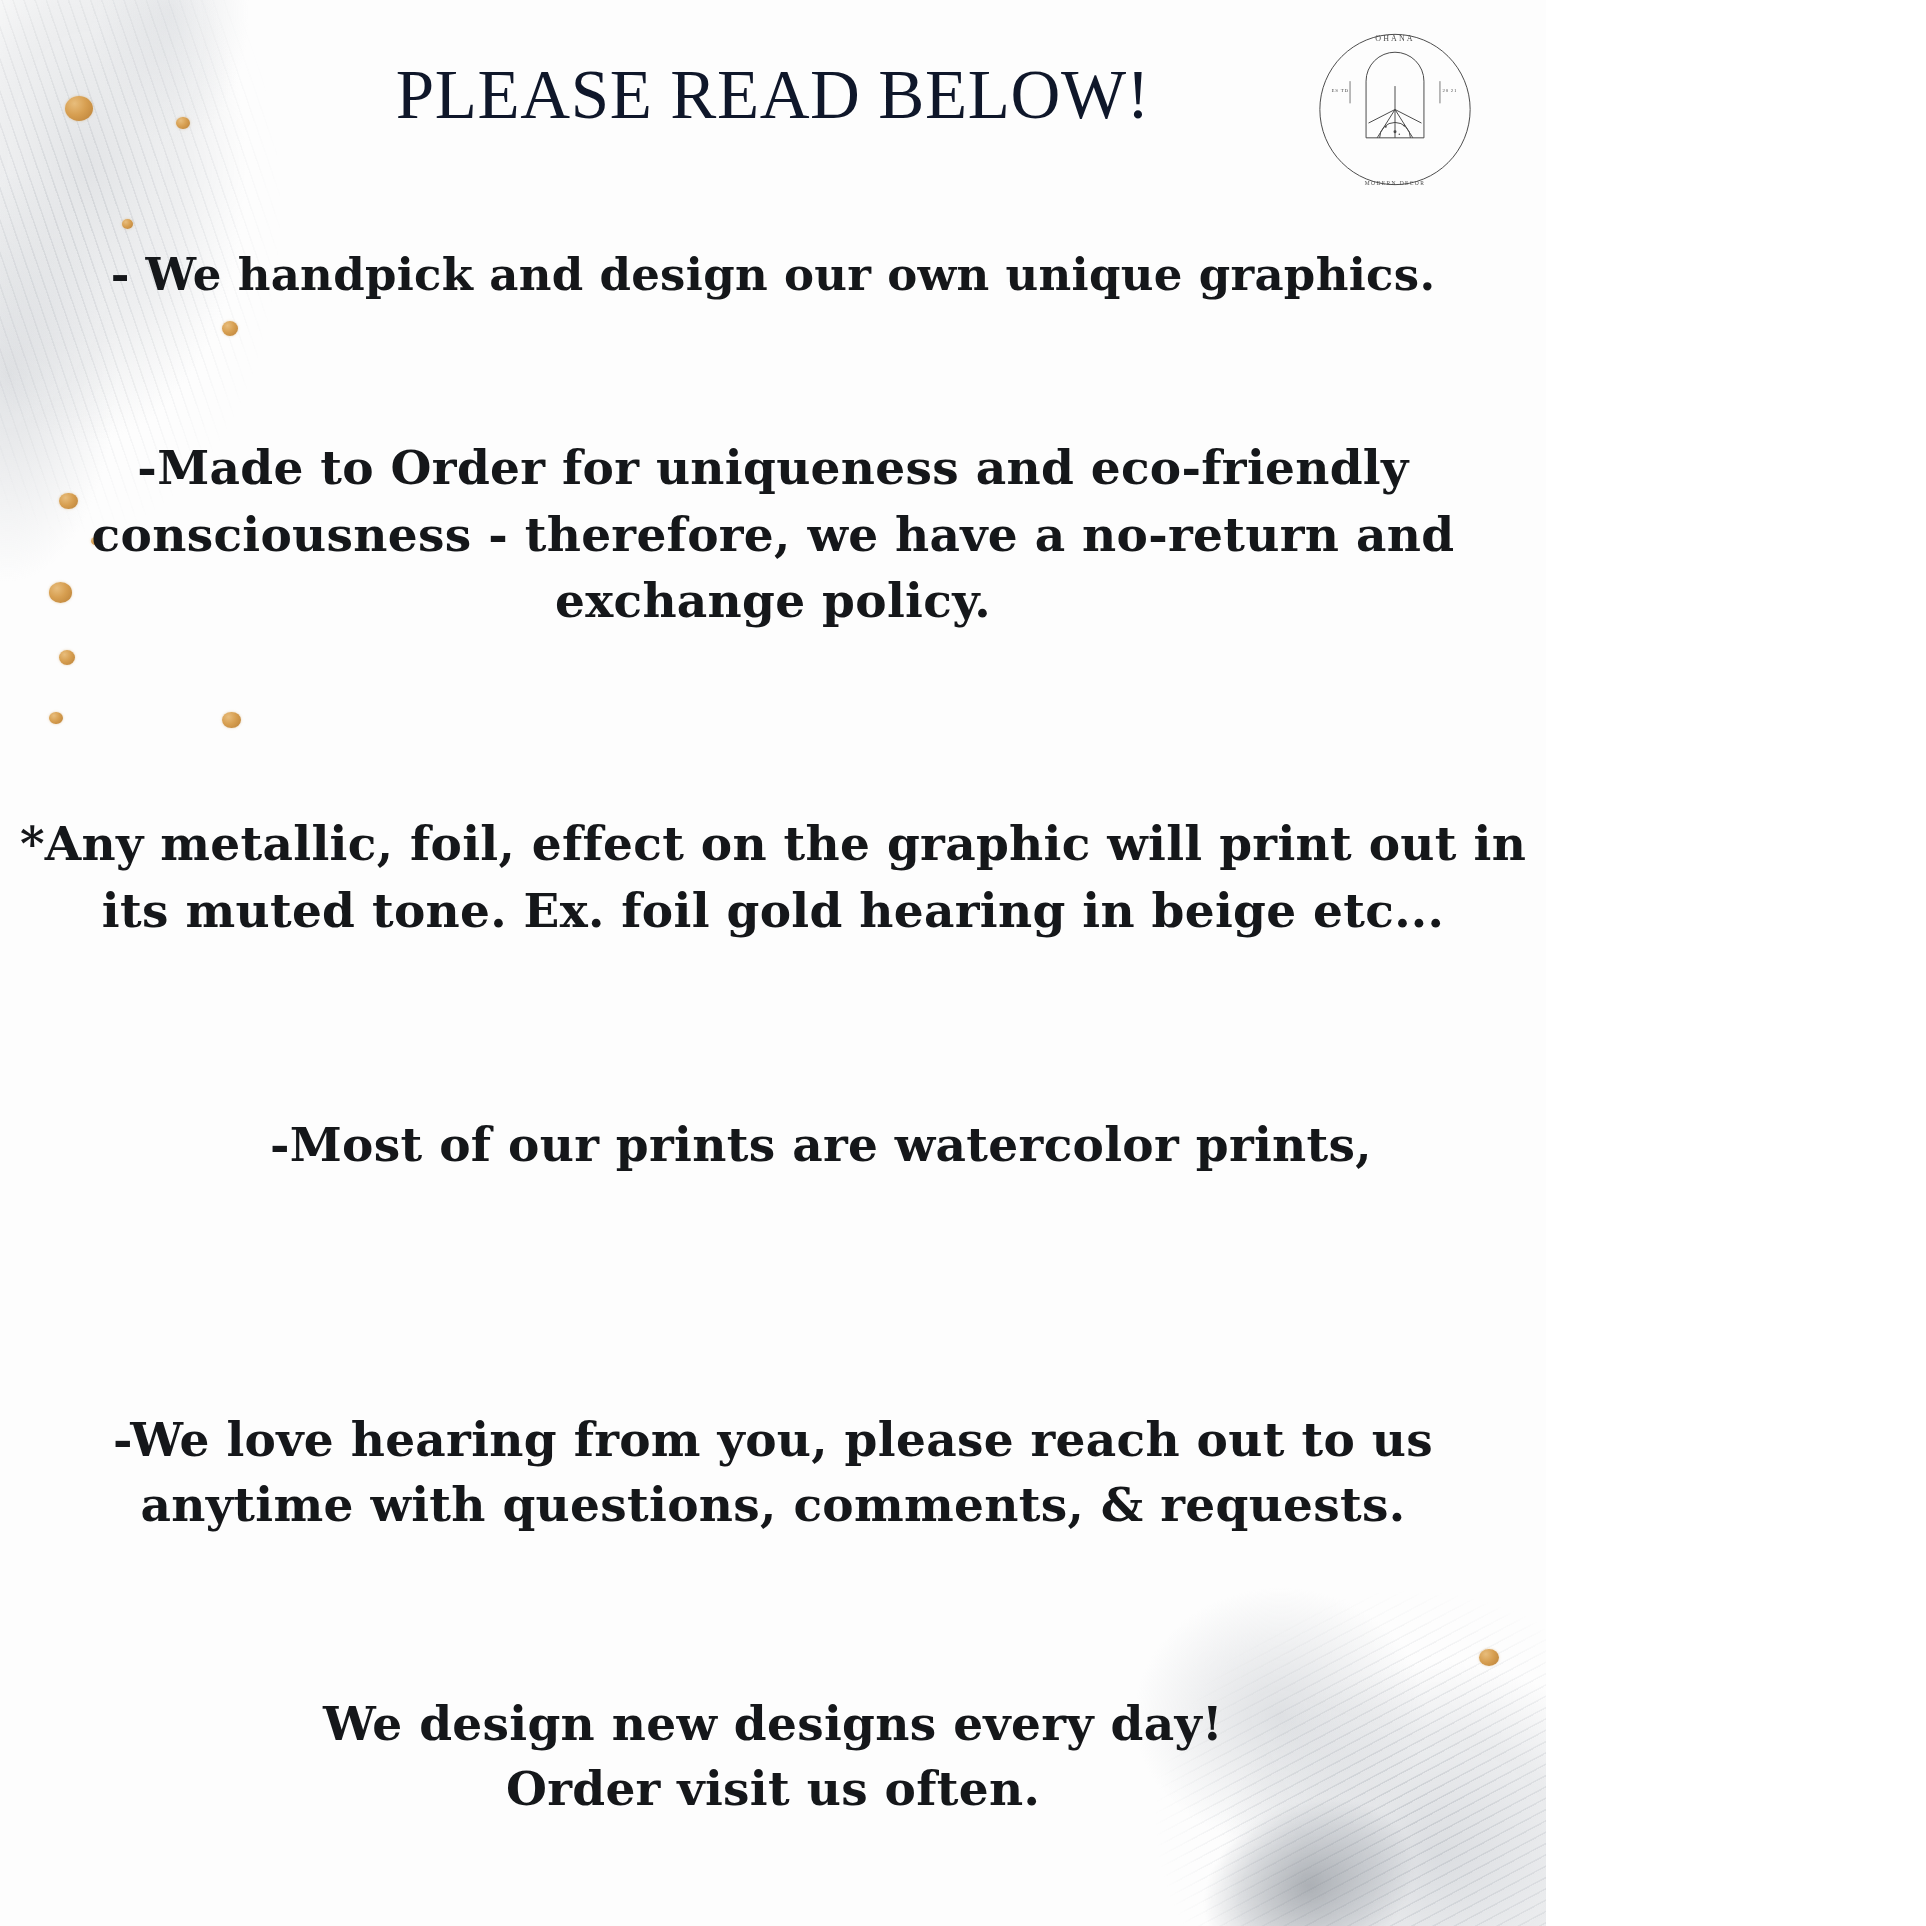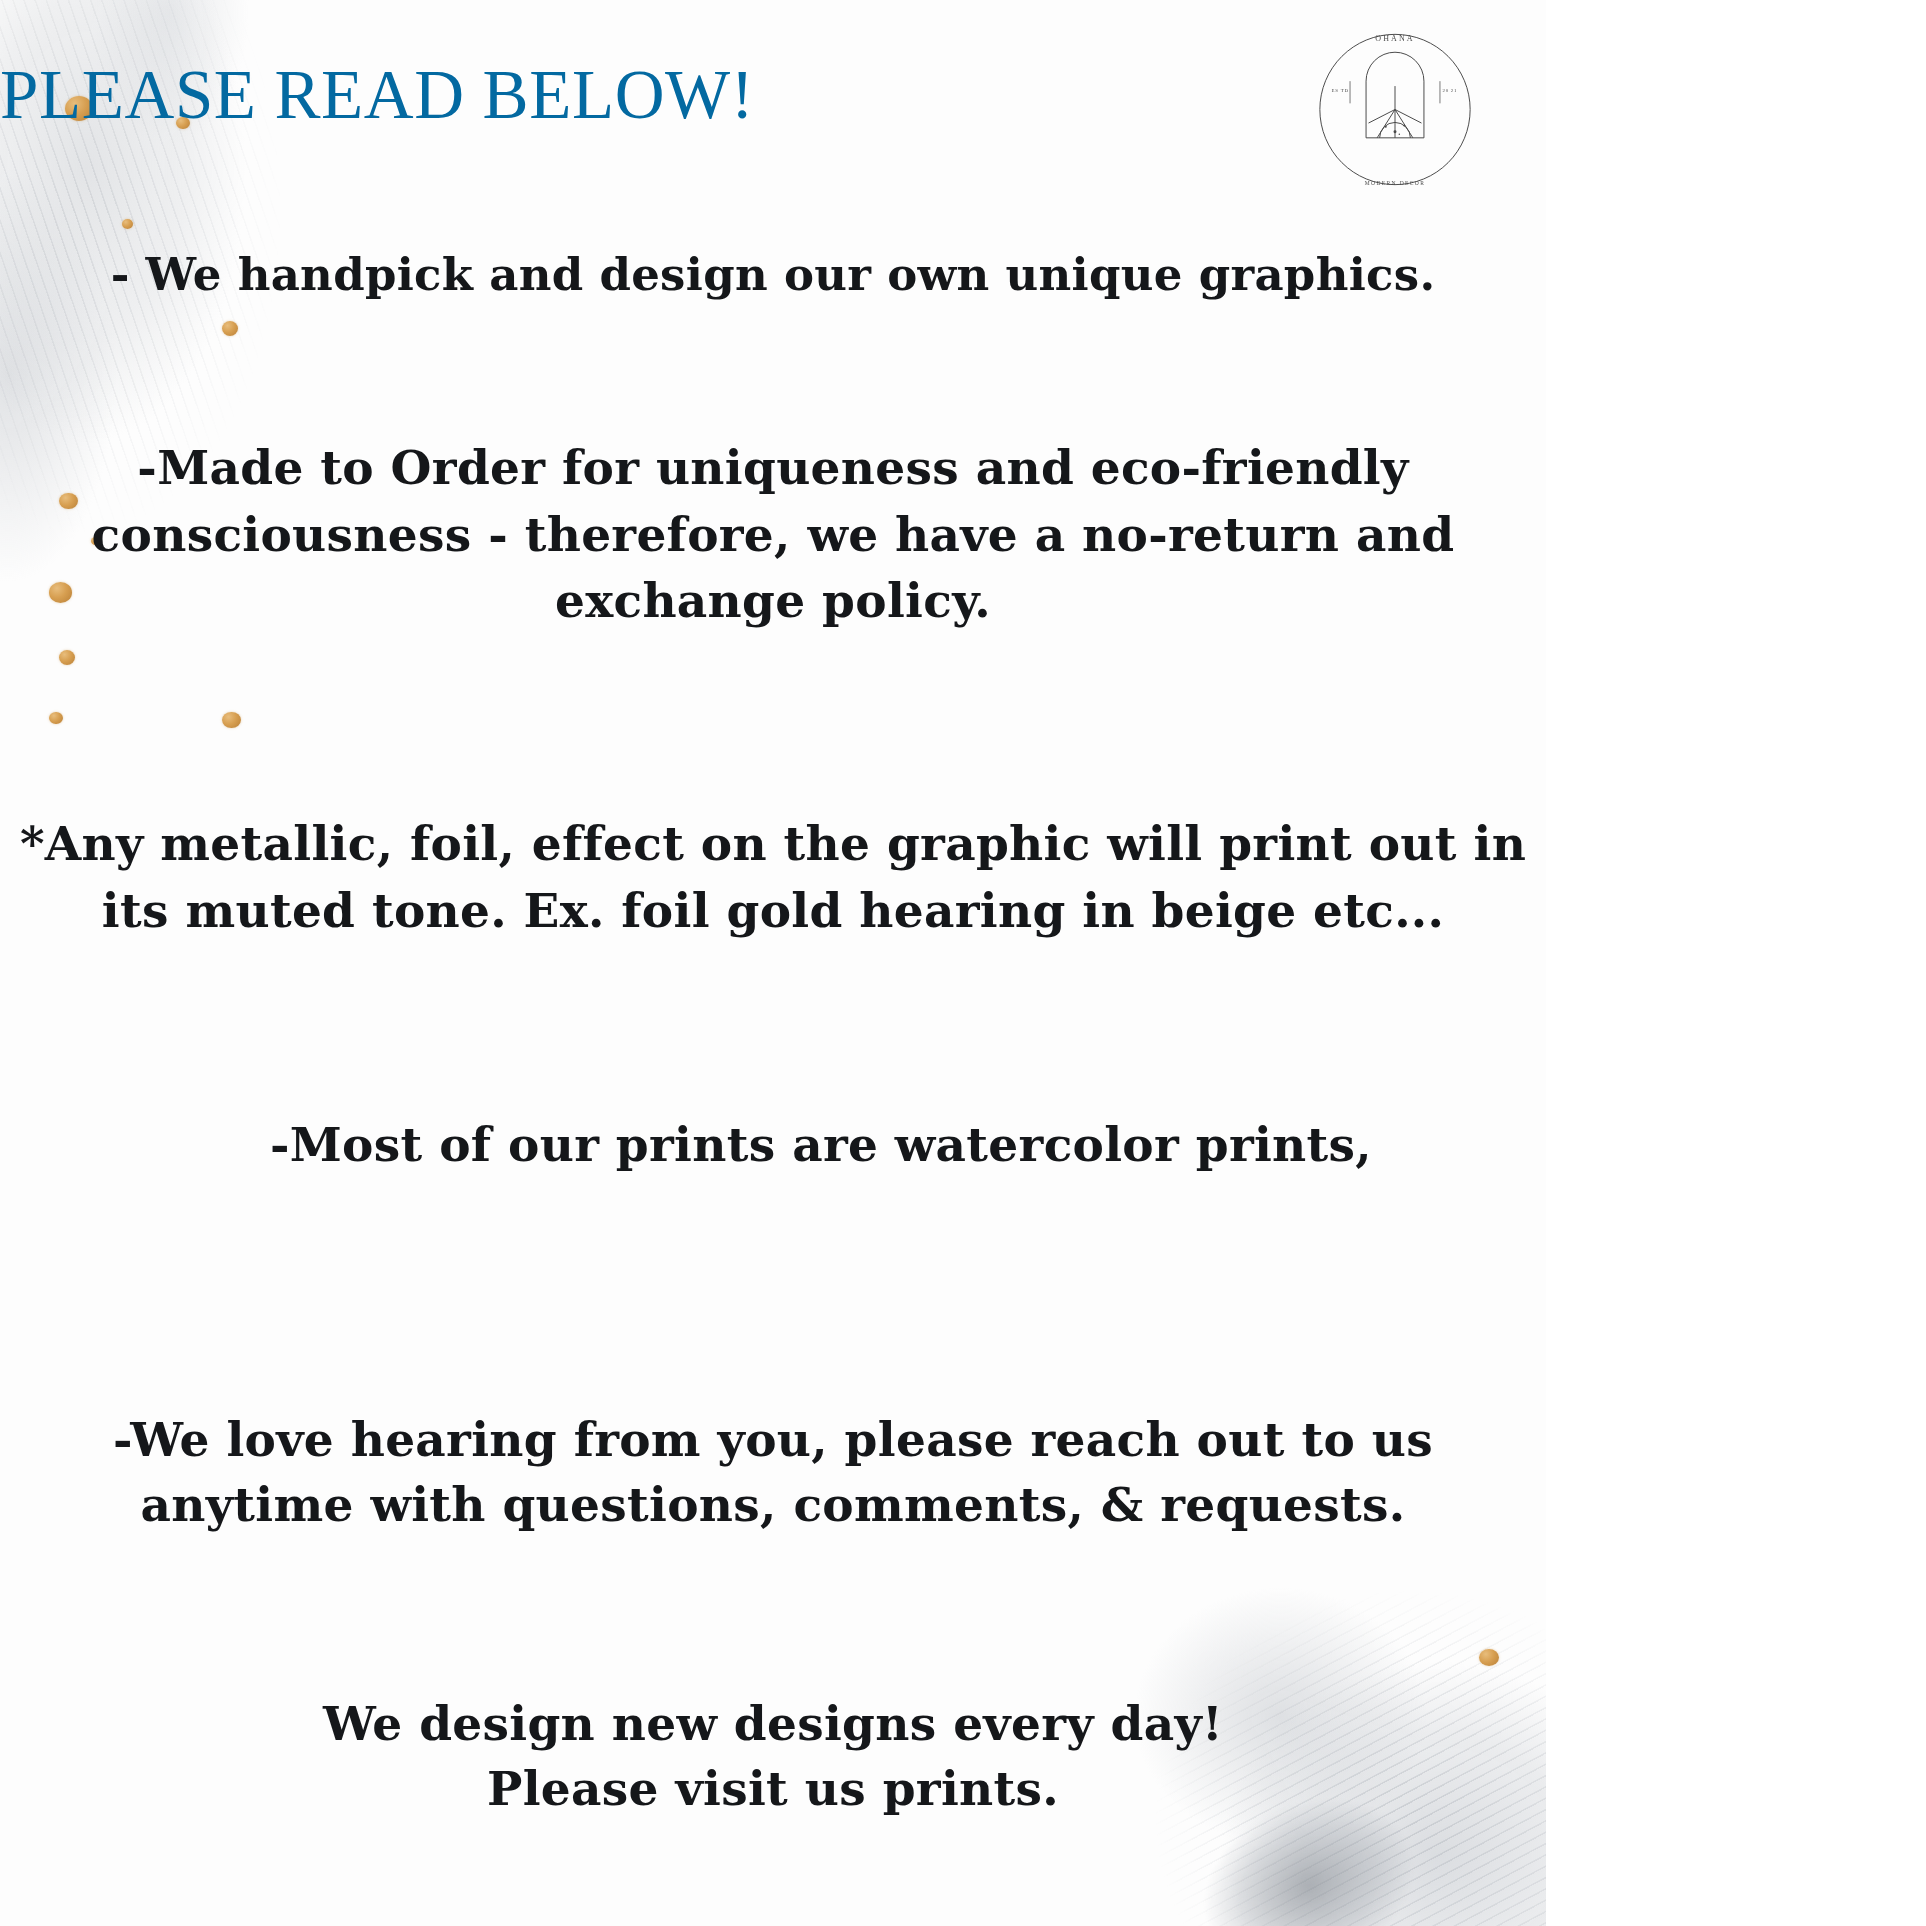--- a/index.html
+++ b/index.html
@@ -103,22 +103,22 @@
     height: 185px;
     opacity: 0.92;
   }
 
   
   .headline {
     position: absolute;
     top: 59px;
     left: 0;
     width: 100%;
-    text-align: left;
-    color: #0369a1;
+    text-align: center;
+    color: #0f172a;
     font-family: "Liberation Serif", serif;
     font-size: 69px;
     letter-spacing: 0.6px;
     line-height: 1.05;
   }
 
   .body-block {
     position: absolute;
     left: 0;
     width: 100%;
@@ -228,17 +228,17 @@
     <span class="line">-Most of our prints are watercolor prints,</span>
   </div>
 
   <div class="body-block b5">
     <span class="line">-We love hearing from you, please reach out to us</span>
     <span class="line">anytime with questions, comments, &amp; requests.</span>
   </div>
 
   <div class="body-block b6">
     <span class="line">We design new designs every day!</span>
-    <span class="line">Please visit us prints.</span>
+    <span class="line">Order visit us often.</span>
   </div>
 
 </div>
 
 
 </body></html>

